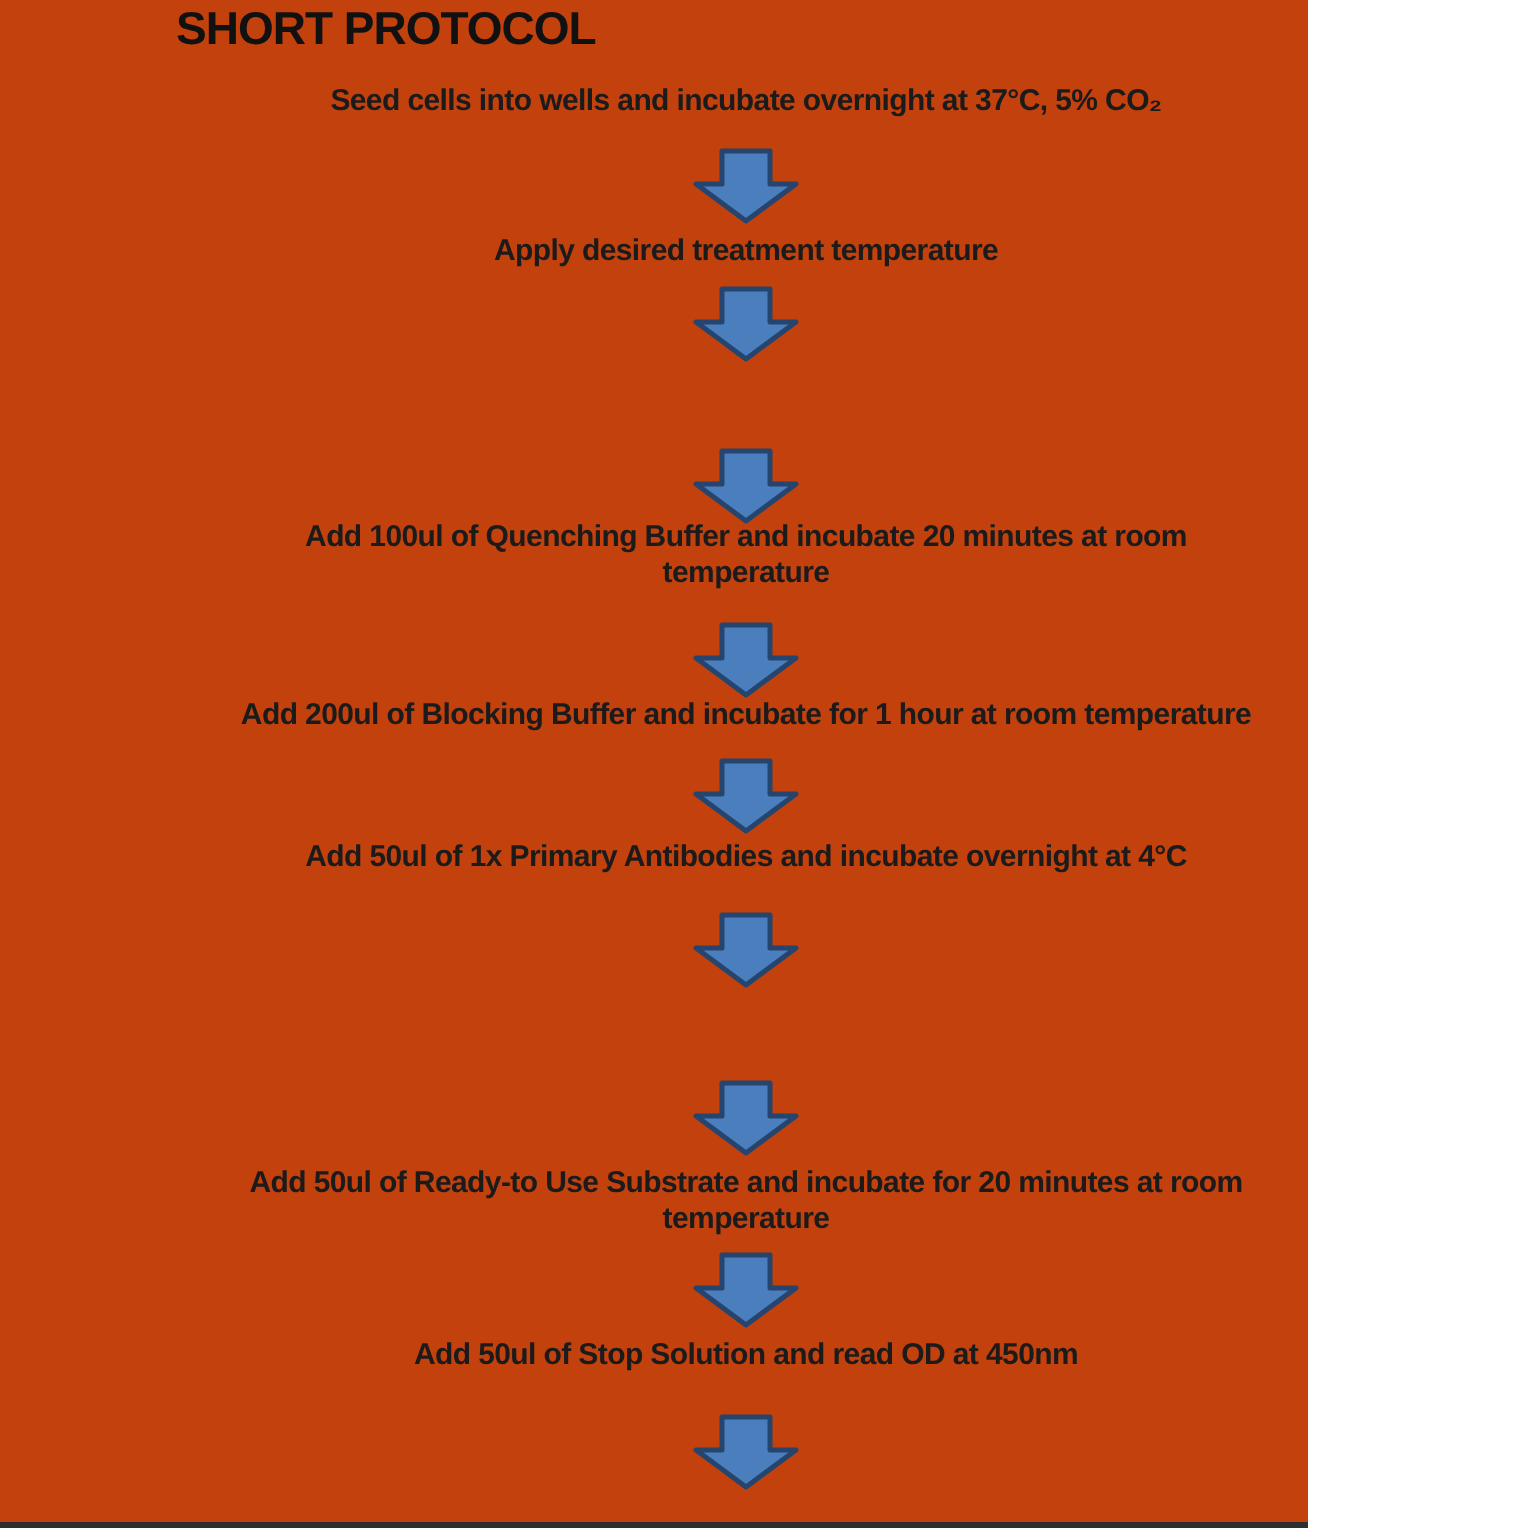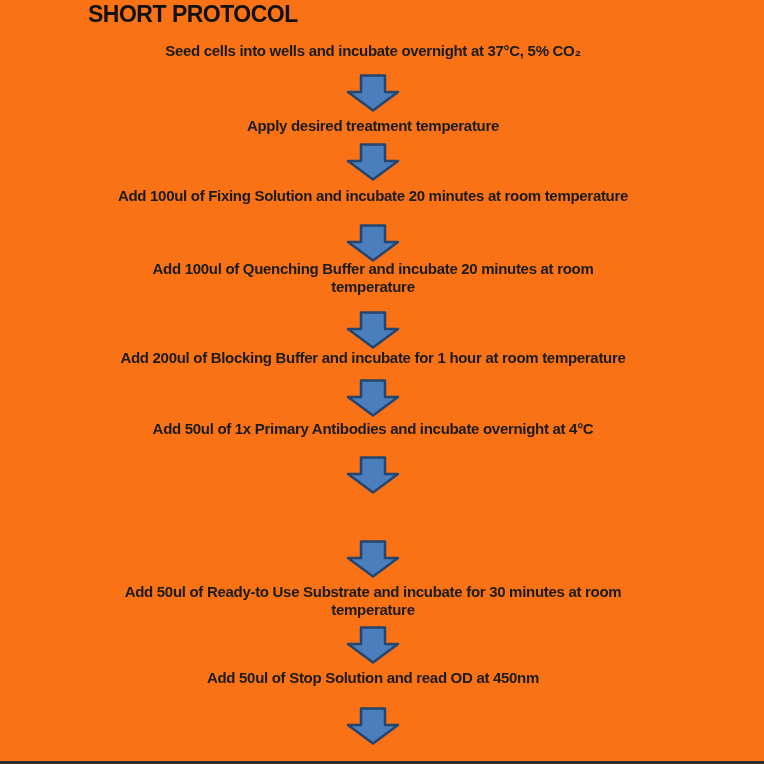--- a/index.html
+++ b/index.html
@@ -1,20 +1,20 @@
 <!DOCTYPE html>
 <html><head>
 <meta charset="utf-8">
 <style>
   html, body { margin: 0; padding: 0; background: #ffffff; }
   .page {
     position: relative;
-    width: 764px;
+    width: 654px;
     height: 764px;
-    background: #f97316;
+    background: #c2410c;
     font-family: "Liberation Sans", sans-serif;
     overflow: hidden;
   }
   .title {
     position: absolute;
     left: 88px;
     top: 1px;
     margin: 0;
     font-size: 23px;
     font-weight: 700;
@@ -66,21 +66,20 @@
   <svg class="arrow" style="top:74px" viewBox="0 0 54 38">
     <polygon points="15,1.5 39,1.5 39,18 52,18 27,36.5 2,18 15,18" fill="#4a7ebc"></polygon>
   </svg>
 
   <div class="step" style="top:117px">Apply desired treatment temperature</div>
 
   <svg class="arrow" style="top:143px" viewBox="0 0 54 38">
     <polygon points="15,1.5 39,1.5 39,18 52,18 27,36.5 2,18 15,18" fill="#4a7ebc"></polygon>
   </svg>
 
-  <div class="step" style="top:187px">Add 100ul of Fixing Solution and incubate 20 minutes at room temperature</div>
 
   <svg class="arrow" style="top:224px" viewBox="0 0 54 38">
     <polygon points="15,1.5 39,1.5 39,18 52,18 27,36.5 2,18 15,18" fill="#4a7ebc"></polygon>
   </svg>
 
   <div class="step" style="top:260px">Add 100ul of Quenching Buffer and incubate 20 minutes at room
 temperature</div>
 
   <svg class="arrow" style="top:311px" viewBox="0 0 54 38">
     <polygon points="15,1.5 39,1.5 39,18 52,18 27,36.5 2,18 15,18" fill="#4a7ebc"></polygon>
@@ -96,21 +95,21 @@
 
   <svg class="arrow" style="top:456px" viewBox="0 0 54 38">
     <polygon points="15,1.5 39,1.5 39,18 52,18 27,36.5 2,18 15,18" fill="#4a7ebc"></polygon>
   </svg>
 
 
   <svg class="arrow" style="top:540px" viewBox="0 0 54 38">
     <polygon points="15,1.5 39,1.5 39,18 52,18 27,36.5 2,18 15,18" fill="#4a7ebc"></polygon>
   </svg>
 
-  <div class="step" style="top:583px">Add 50ul of Ready-to Use Substrate and incubate for 30 minutes at room
+  <div class="step" style="top:583px">Add 50ul of Ready-to Use Substrate and incubate for 20 minutes at room
 temperature</div>
 
   <svg class="arrow" style="top:626px" viewBox="0 0 54 38">
     <polygon points="15,1.5 39,1.5 39,18 52,18 27,36.5 2,18 15,18" fill="#4a7ebc"></polygon>
   </svg>
 
   <div class="step" style="top:669px">Add 50ul of Stop Solution and read OD at 450nm</div>
 
   <svg class="arrow" style="top:707px" viewBox="0 0 54 38">
     <polygon points="15,1.5 39,1.5 39,18 52,18 27,36.5 2,18 15,18" fill="#4a7ebc"></polygon>

